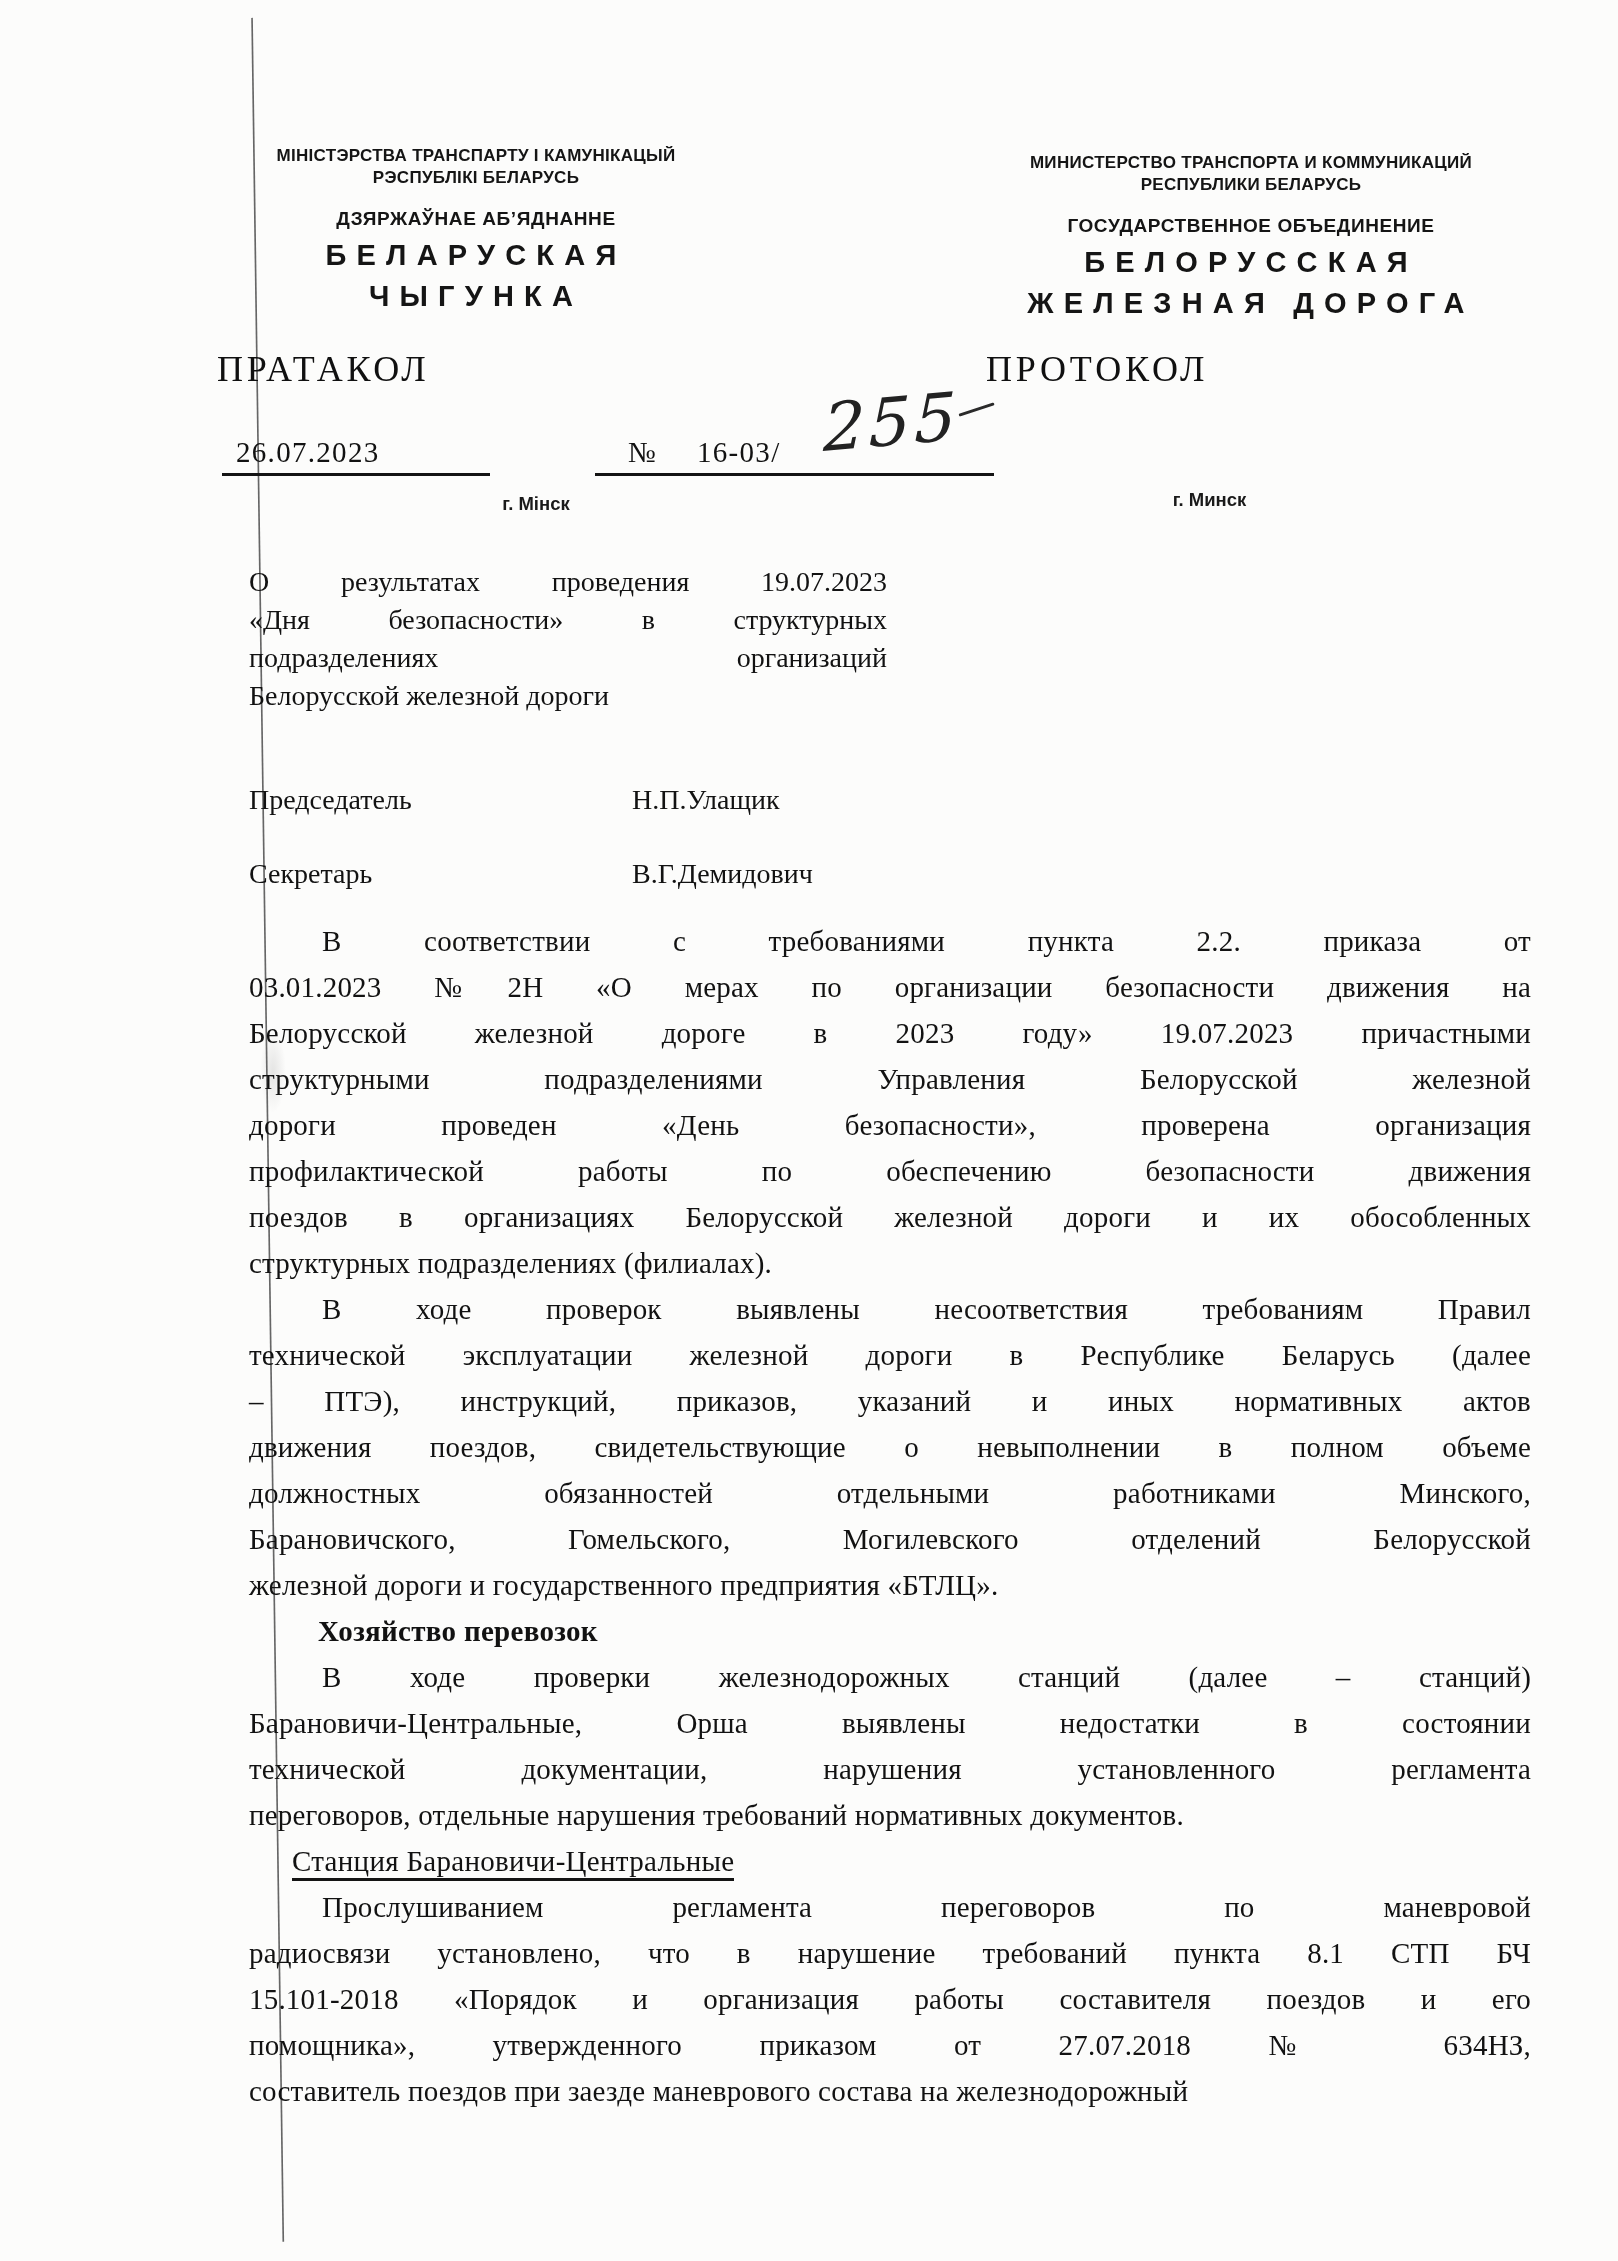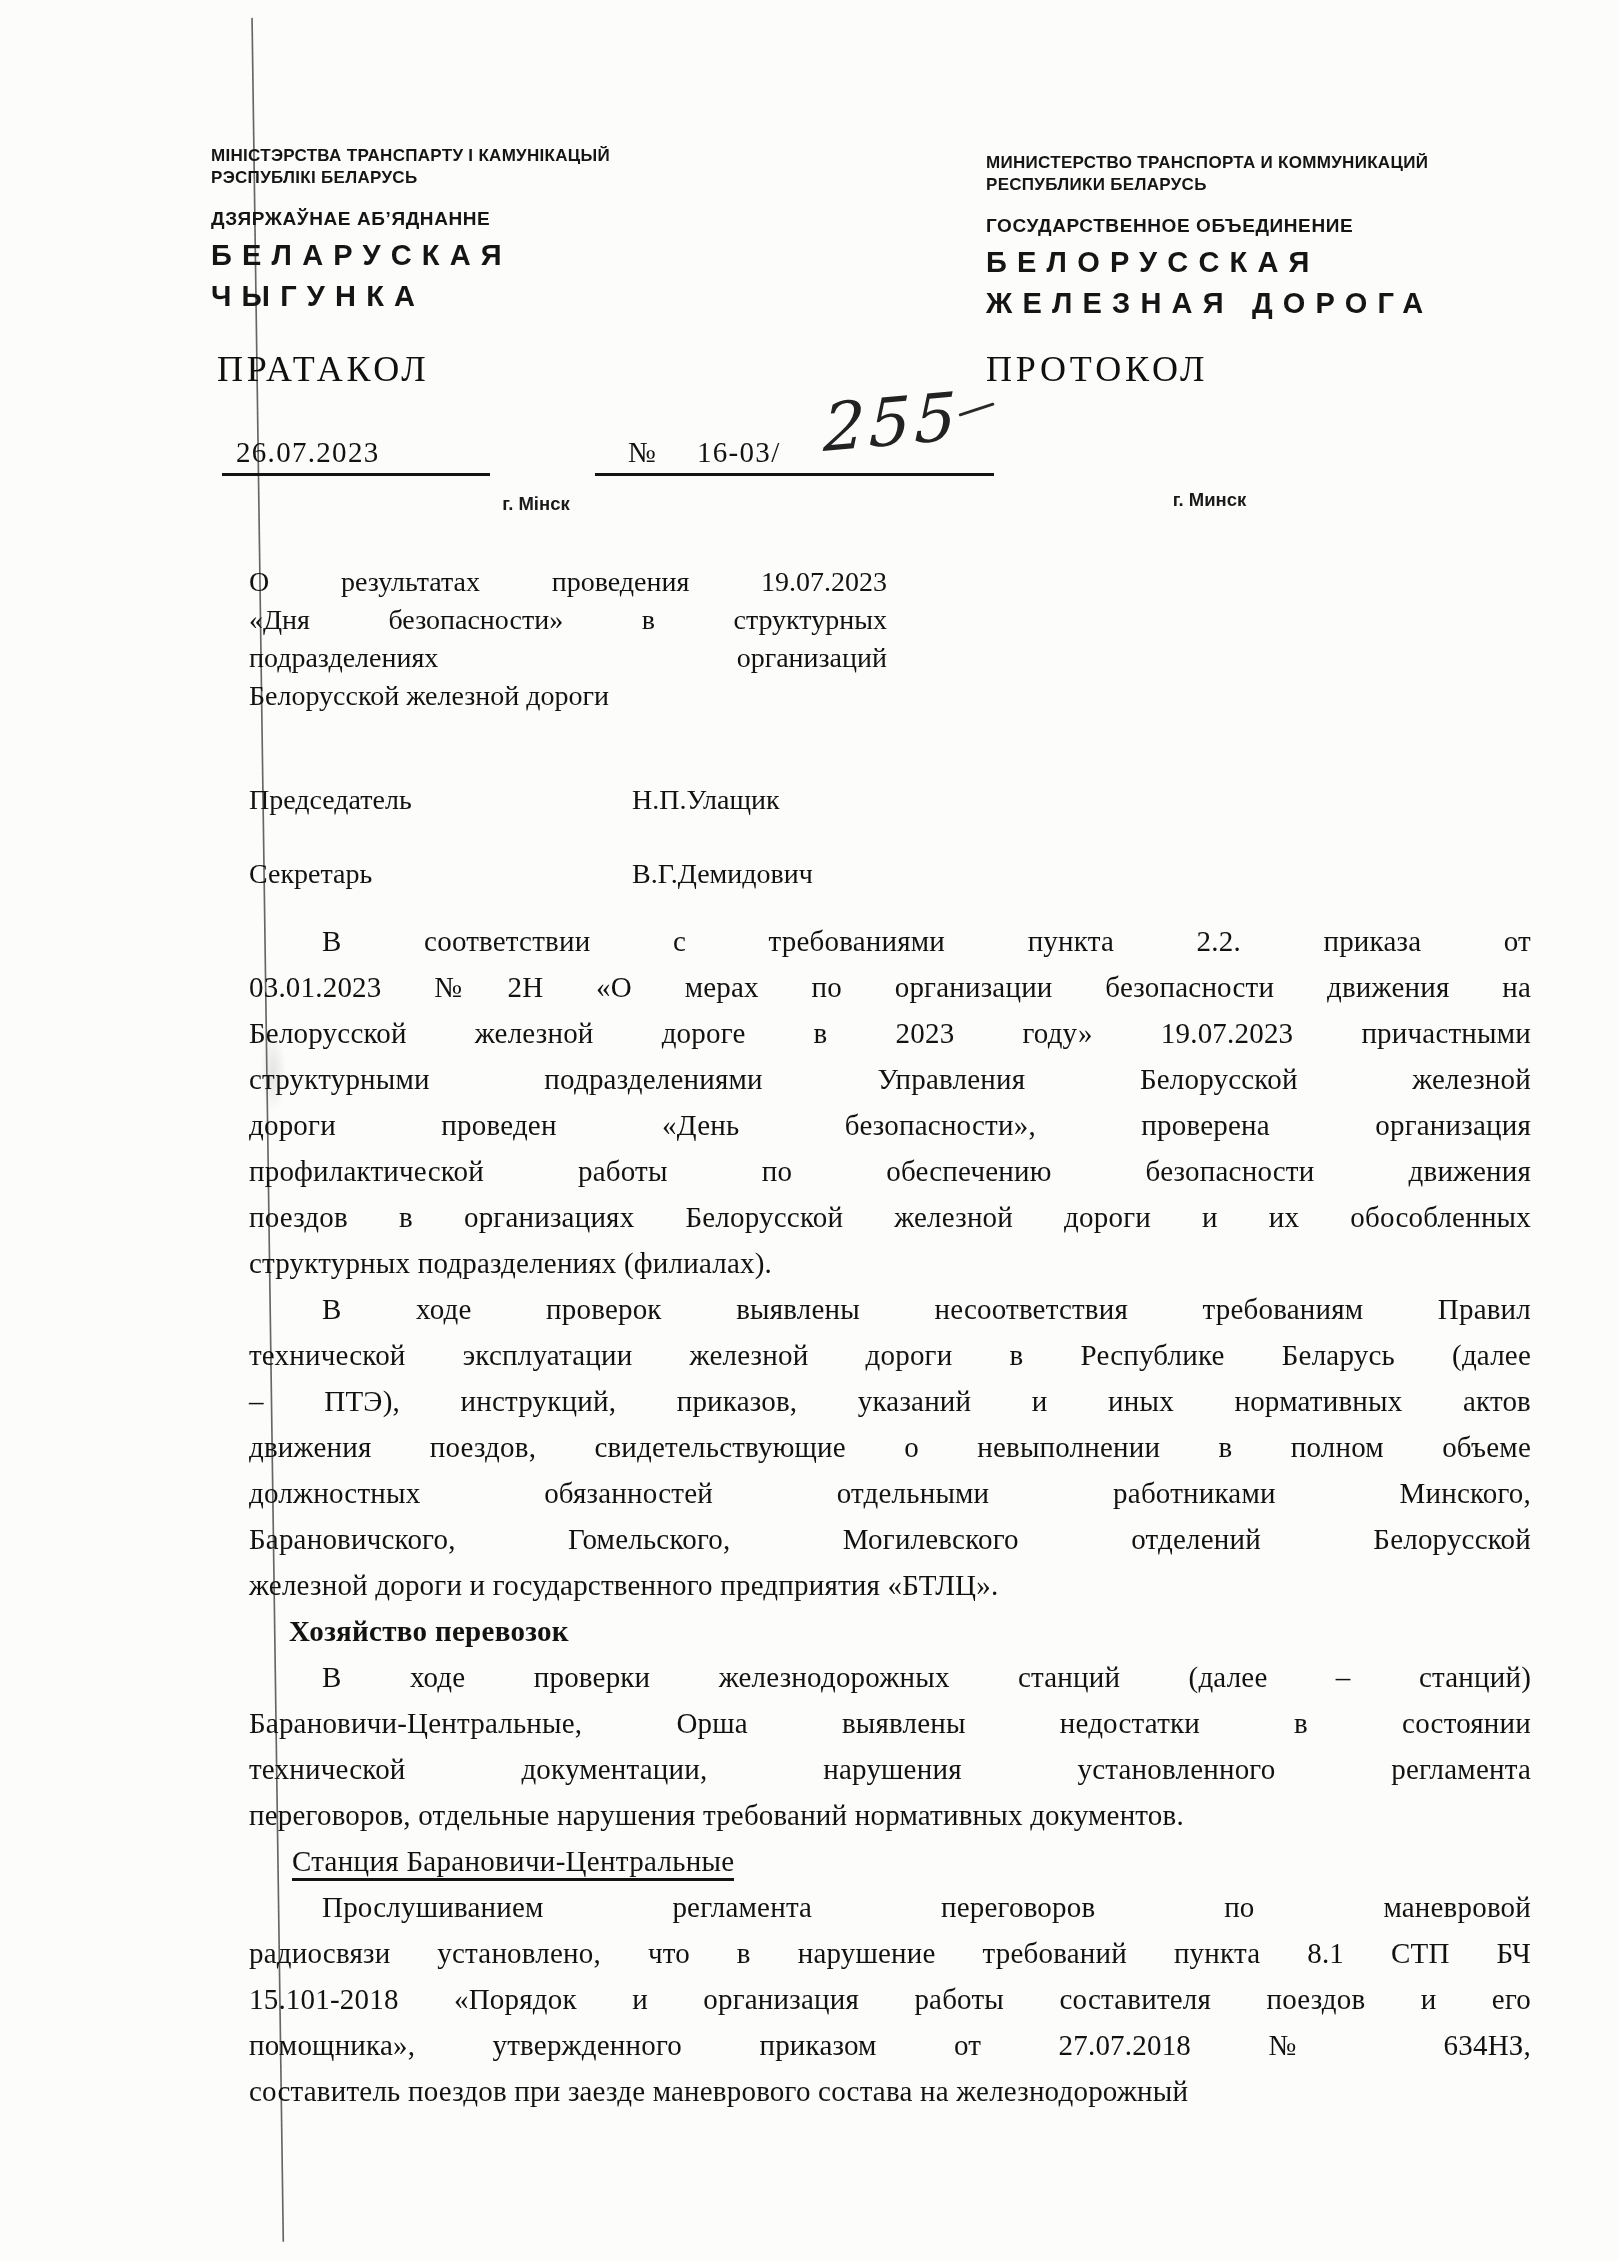--- a/index.html
+++ b/index.html
@@ -9,21 +9,21 @@
     font-family:"Liberation Serif", serif;
     color:#121212;
     position:relative;
   }
   .page{position:absolute;inset:0;overflow:hidden;background:#fcfcfb;}
 
   
   .edge-svg{position:absolute;left:0;top:0;pointer-events:none;}
 
   
-  .hdr{position:absolute;text-align:left;font-family:"Liberation Sans", sans-serif;font-weight:bold;color:#151515;}
+  .hdr{position:absolute;text-align:center;font-family:"Liberation Sans", sans-serif;font-weight:bold;color:#151515;}
   .hdr-left{left:211px;top:145px;width:530px;}
   .hdr-right{left:986px;top:152px;width:530px;}
   .hdr .org{font-size:17px;line-height:22px;letter-spacing:0.3px;}
   .hdr .assoc{font-size:19px;line-height:23px;margin-top:18px;letter-spacing:0.6px;}
   .hdr .big{font-size:29px;line-height:34px;letter-spacing:10.2px;margin-top:7.7px;}
 
   .doc-title{position:absolute;top:348px;font-size:36px;letter-spacing:3.8px;text-align:left;color:#101010;}
   .doc-title-left{left:217px;width:517px;}
   .doc-title-right{left:986px;width:447px;}
 
@@ -55,21 +55,21 @@
   .off-1{top:782px;}
   .off-2{top:856px;}
   .off-name{position:absolute;left:383px;}
 
   
   .bodytxt{position:absolute;left:249px;top:918px;width:1282px;font-size:29px;letter-spacing:0.2px;}
   .jl{height:46px;line-height:46px;text-align:justify;text-align-last:justify;}
   .jl.first{text-indent:73px;}
   .jl.last{text-align-last:left;}
   .headline{height:46px;line-height:46px;}
-  .headline .h-bold{font-weight:bold;margin-left:40px;letter-spacing:0.3px;}
+  .headline .h-bold{font-weight:bold;margin-left:69px;letter-spacing:0.3px;}
   .headline .h-under{margin-left:43px;border-bottom:3.2px solid #141414;padding-bottom:1.3px;letter-spacing:0.3px;}
 
   
   .smudge{position:absolute;left:260px;top:1030px;width:25.5px;height:83px;border-radius:50%;
     background:radial-gradient(ellipse at center, rgba(120,120,120,.18), rgba(255,255,255,0) 70%);}
 </style>
 </head>
 <body>
 
 <div class="page">

